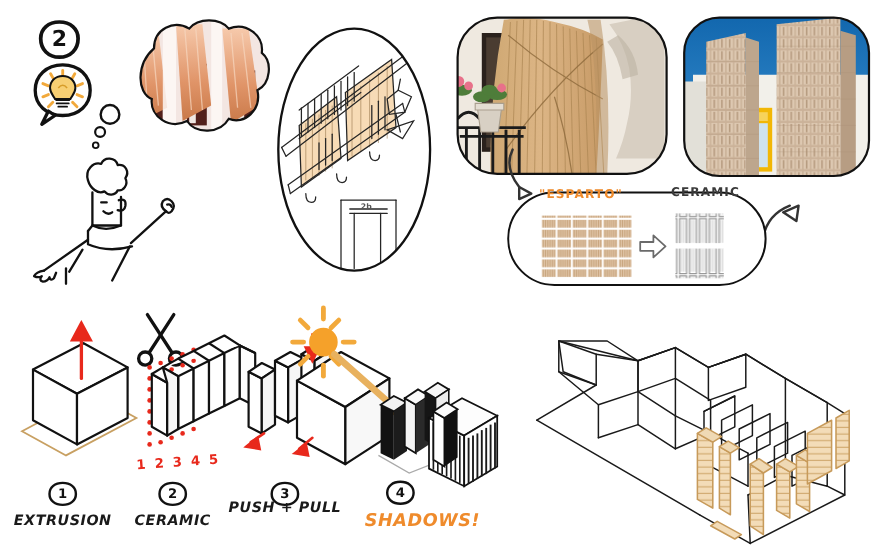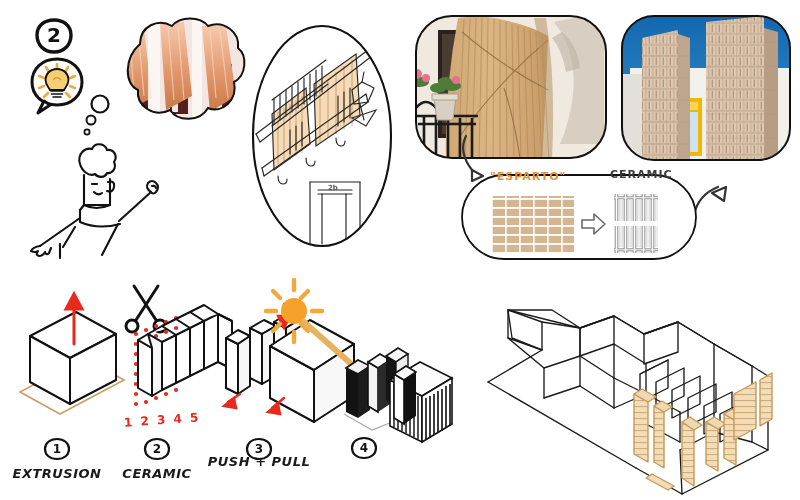--- a/index.html
+++ b/index.html
@@ -680,20 +680,21 @@
       <path d="M56 36 L66 42 L78 34 L68 28 Z" fill="#fbfbfb" stroke="#111" stroke-width="1.6"></path>
       <path d="M66 42 L78 34 L78 78 L66 86 Z" fill="#111"></path>
     </g>
   </svg>
   <div class="step-num" style="left:364px;top:437px;">
     <svg width="26" height="22" viewBox="0 0 26 22">
         <path d="M13 1 C20 1 25 5 25 11 C25 17 20 21 13 21 C6 21 1 17 1 11 C1 5 6 1 13 1 Z" fill="none" stroke="#111" stroke-width="2.2" stroke-linecap="round"></path>
       </svg>
     <span>4</span>
   </div>
+  <div class="step-caption hand hand-orange" style="left:384px;top:465px;font-size:16px;">SHADOWS!</div>
 
   <svg class="abs" style="left:468px;top:282px;" width="330" height="215" viewBox="0 0 330 215">
     <defs>
       <pattern id="louverPat" width="5" height="6" patternUnits="userSpaceOnUse">
         <rect width="5" height="6" fill="#f3dcb8"></rect>
         <line x1="0" y1="4.6" x2="5" y2="4.6" stroke="#cfa86c" stroke-width="1"></line>
       </pattern>
     </defs>
 
     <g fill="none" stroke="#1a1a1a" stroke-width="1.35" stroke-linejoin="round" stroke-linecap="round">

